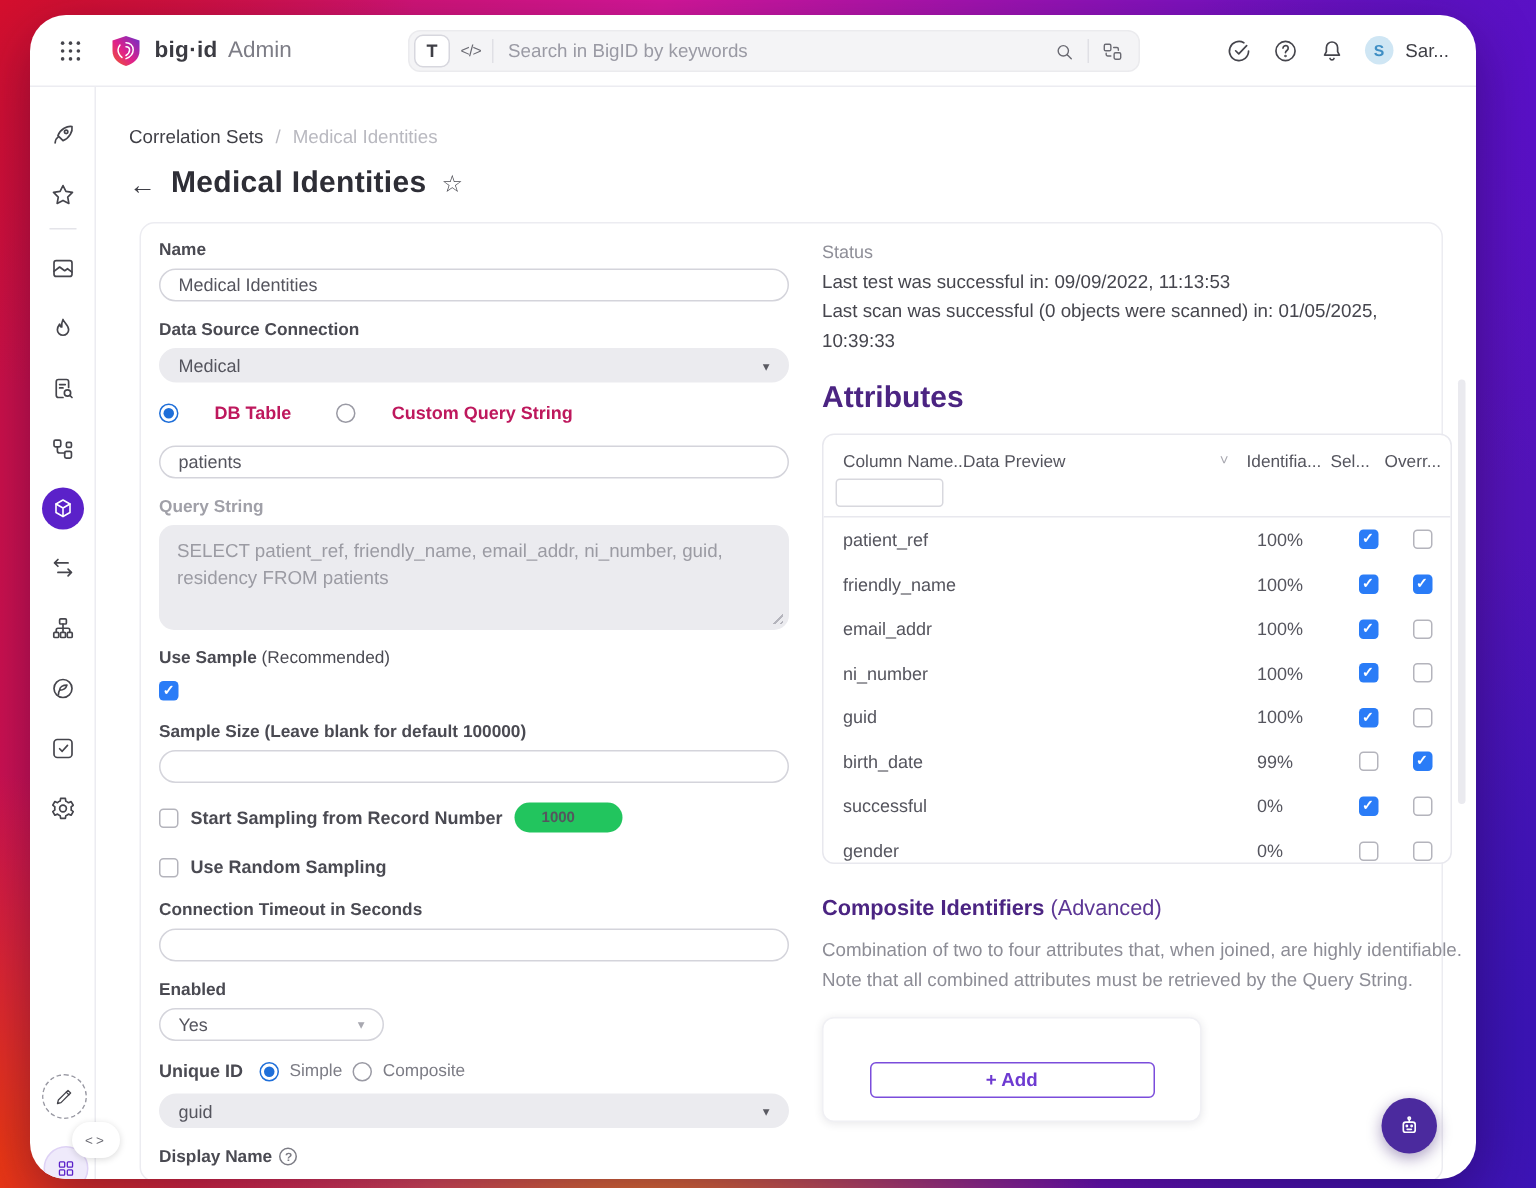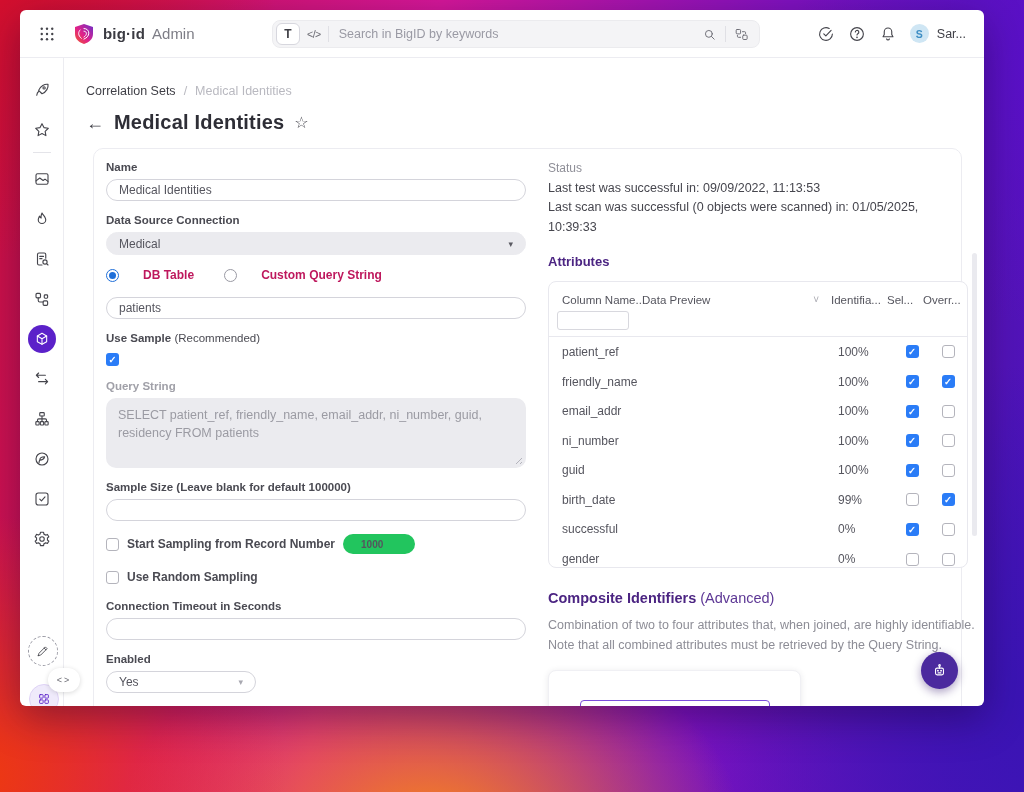--- a/index.html
+++ b/index.html
@@ -7,22 +7,22 @@
 
   .desktop { position:fixed; inset:0;
     background:
       radial-gradient(55% 70% at 100% 88%, #3a14b4 0%, rgba(58,20,180,0) 60%),
       radial-gradient(45% 60% at 102% 8%, #5a10c8 0%, rgba(90,16,200,0) 55%),
       radial-gradient(50% 55% at -2% 98%, #ee3a10 0%, rgba(238,58,16,0) 60%),
       radial-gradient(55% 45% at 42% 104%, #f5821e 0%, rgba(245,130,30,0) 55%),
       radial-gradient(45% 55% at 0% 0%, #d40f2e 0%, rgba(212,15,46,0) 60%),
       linear-gradient(100deg, #cc1040 0%, #d6179a 38%, #8012c0 68%, #4414b8 100%);
   }
-  .window { position:absolute; left:20px; top:10px; width:964px; height:696px; background:#fff;
-    border-radius:6px; overflow:hidden; box-shadow:0 12px 40px rgba(20,0,40,.4); }
+  .window { position:absolute; left:20px; top:10px; width:964px; height:776px; background:#fff;
+    border-radius:24px; overflow:hidden; box-shadow:0 12px 40px rgba(20,0,40,.4); }
 
   
   .topbar { height:48px; display:flex; align-items:center; padding:0 18px; border-bottom:1px solid #ececf1; position:relative; }
   .grid-dots { width:18px; height:18px; margin-right:16px; }
   .logo-wrap { display:flex; align-items:center; gap:7px; }
   .logo-mark { width:24px; height:24px; }
   .brand { font-size:15px; font-weight:bold; color:#3b3b42; letter-spacing:.2px; }
   .brand-suffix { font-size:15px; color:#7d7d86; margin-left:5px; }
   .searchbar { position:absolute; left:252px; top:10px; width:488px; height:28px; background:#f4f4f6;
     border:1px solid #ebebee; border-radius:8px; display:flex; align-items:center; padding:0 10px 0 3px; }
@@ -101,21 +101,21 @@
   .sub-label { font-weight:normal; }
   .uid-row { display:flex; align-items:center; gap:7px; margin-bottom:8px; }
   .uid-label { font-size:12px; font-weight:bold; color:#4a4a52; margin-right:4px; }
   .uid-opt { font-size:11.5px; color:#7c7c85; }
   .help-circle { width:12px; height:12px; border:1px solid #7c7c85; border-radius:50%; font-size:8px; color:#7c7c85;
     display:inline-flex; align-items:center; justify-content:center; margin-left:5px; vertical-align:1px; }
 
   
   .status-label { font-size:12px; color:#8f8f98; margin-bottom:4px; }
   .status-line { font-size:12.5px; color:#46464e; line-height:1.55; }
-  .attr-heading { font-size:13px; font-weight:bold; color:#4b2482; margin:17px 0 12px; }
+  .attr-heading { font-size:20px; font-weight:bold; color:#4b2482; margin:17px 0 12px; }
   .attr-card { border:1px solid #e8e8ee; border-radius:8px; background:#fff; height:287px; overflow:hidden; }
   .t-head { display:flex; align-items:flex-start; font-size:11.5px; color:#55555e; padding:12px 8px 0 13px; }
   .th-name { width:80px; white-space:nowrap; }
   .th-preview { flex:1; display:flex; justify-content:space-between; padding-right:12px; }
   .th-id { width:56px; white-space:nowrap; }
   .th-sel { width:36px; white-space:nowrap; }
   .th-ov { width:36px; white-space:nowrap; }
   .filter-input { margin:5px 0 6px 8px; width:72px; height:19px; border:1px solid #d8d8de; border-radius:3px;
     font-size:11px; padding:0 5px; outline:none; font-family:inherit; }
   .t-div { height:1px; background:#e8e8ee; }
@@ -336,30 +336,30 @@
             </div>
             <div class="radio-row">
               <span class="radio on"></span>
               <span>DB Table</span>
               <span class="radio rlabel2" style="margin-left:6px;"></span>
               <span>Custom Query String</span>
             </div>
             <div class="fg">
               <input class="pill" value="patients" style="">
             </div>
+            <div class="fg">
+              <div class="flabel muted">Query String</div>
+              <div class="qbox">SELECT patient_ref, friendly_name, email_addr, ni_number, guid, residency FROM patients</div>
+            </div>
             <div class="fg" style="margin-bottom:10px;">
               <div class="flabel">
                 <span>Use Sample</span>
                 <span class="sub-label">(Recommended)</span>
               </div>
               <span class="cb checked" style="display:inline-block; margin-top:3px;"></span>
-            </div>
-            <div class="fg">
-              <div class="flabel muted">Query String</div>
-              <div class="qbox">SELECT patient_ref, friendly_name, email_addr, ni_number, guid, residency FROM patients</div>
             </div>
             <div class="fg">
               <div class="flabel">Sample Size (Leave blank for default 100000)</div>
               <input class="pill" style="">
             </div>
             <div class="fg inline-row" style="margin-bottom:16px;">
               <span class="cb unchecked"></span>
               <span>Start Sampling from Record Number</span>
               <span class="mini-pill">1000</span>
             </div>

